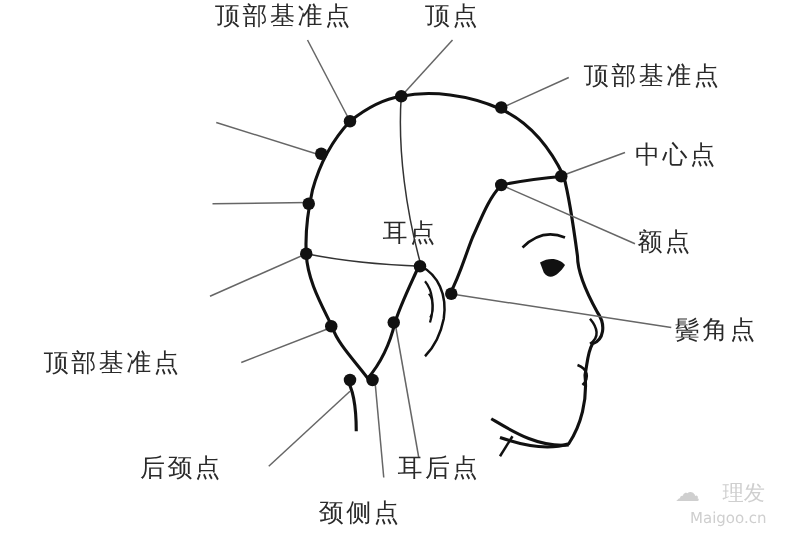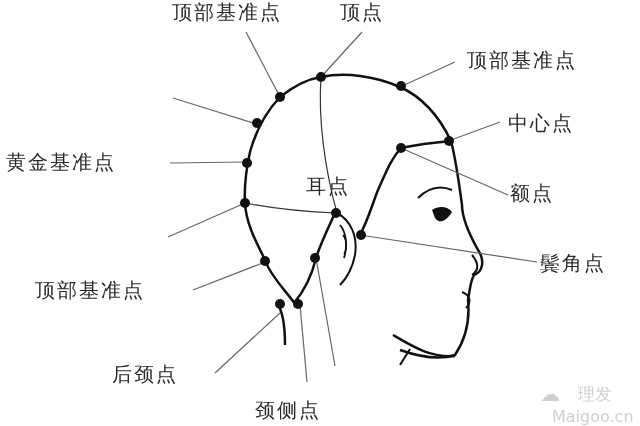--- a/index.html
+++ b/index.html
@@ -69,26 +69,26 @@
       <circle cx="315" cy="258" r="5"></circle>
       <circle cx="280" cy="304" r="5"></circle>
       <circle cx="298" cy="304" r="5"></circle>
     </g>
   </svg>
 
   <span class="lbl" style="left:172px;top:2px">顶部基准点</span>
   <span class="lbl" style="left:340px;top:2px">顶点</span>
   <span class="lbl" style="left:467px;top:50px">顶部基准点</span>
   <span class="lbl" style="left:508px;top:113px">中心点</span>
-  <span class="lbl" style="left:6px;top:152px">黄金基准点</span>
   <span class="lbl" style="left:306px;top:176px">耳点</span>
   <span class="lbl" style="left:510px;top:183px">额点</span>
   <span class="lbl" style="left:540px;top:253px">鬓角点</span>
   <span class="lbl" style="left:35px;top:280px">顶部基准点</span>
   <span class="lbl" style="left:112px;top:364px">后颈点</span>
+  <span class="lbl" style="left:318px;top:364px">耳后点</span>
   <span class="lbl" style="left:255px;top:400px">颈侧点</span>
 
   <div>
     <span class="wm" style="left:540px;top:382px;font-size:20px">☁</span>
     <span class="wm" style="left:578px;top:383px;font-size:17px">理发</span>
-    <span class="wm" style="left:552px;top:407px;font-size:16px">Maigoo.cn</span>
+    <span class="wm" style="left:552px;top:407px;font-size:12px">Maigoo.cn</span>
   </div>
 </div>
 
 </body></html>

